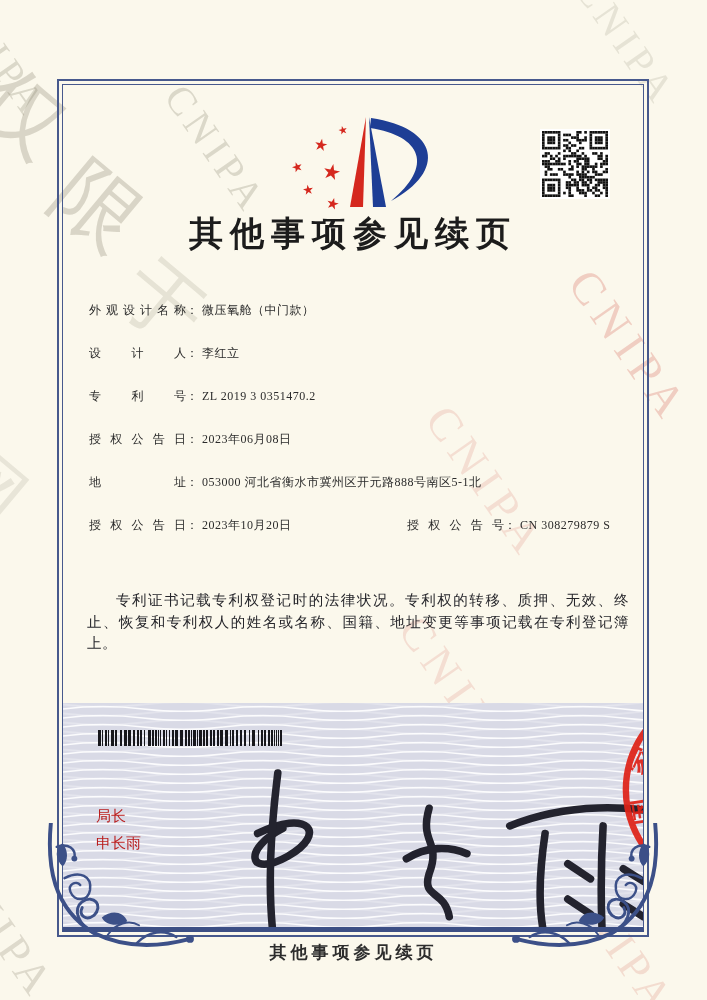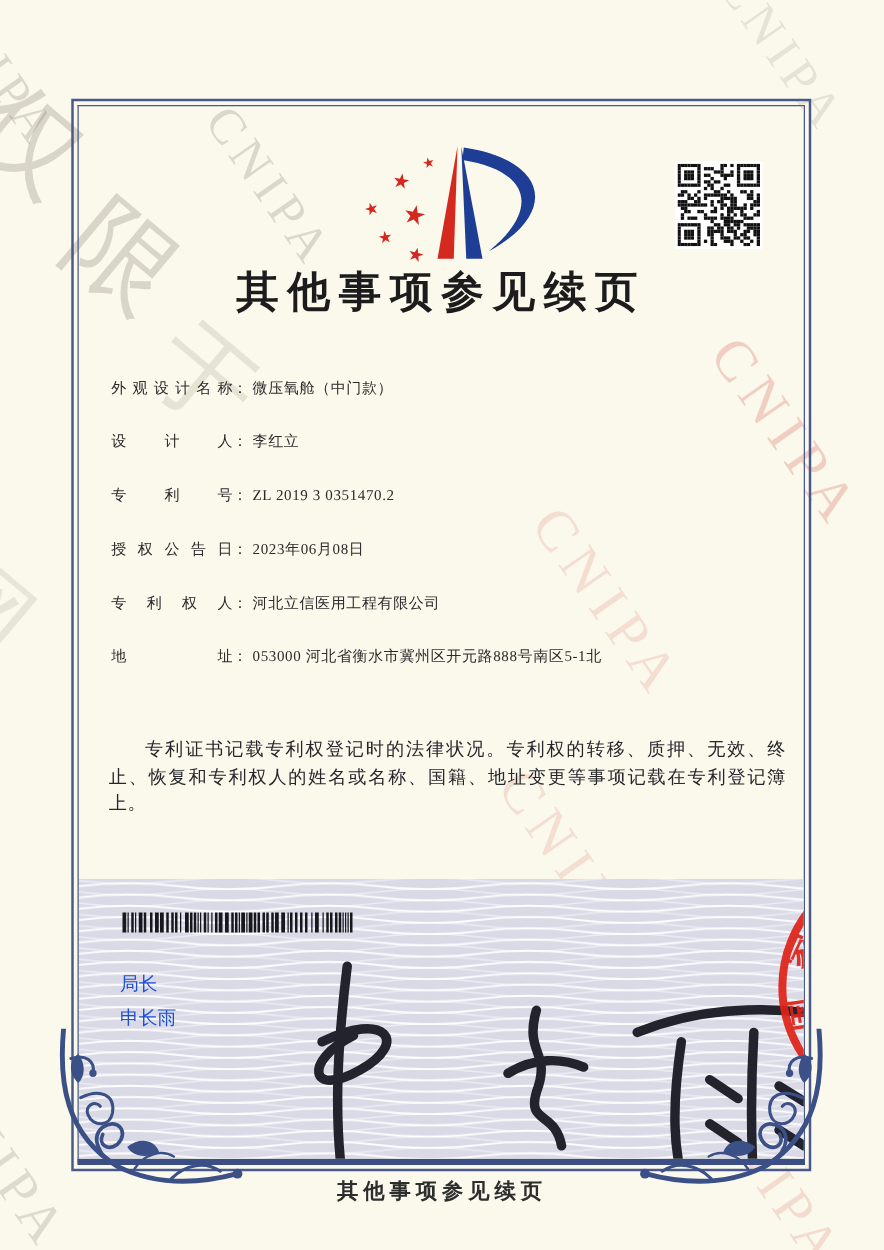--- a/index.html
+++ b/index.html
@@ -38,21 +38,21 @@
   .pair2{position:absolute;left:318px;top:0;}
 
   
   .paras{position:absolute;left:24px;top:505px;width:542px;font-size:14.5px;line-height:21.5px;
          color:#26262b;letter-spacing:.6px;text-align:justify;}
   .paras p{margin:0;text-indent:2em;}
 
   
   .barcode{position:absolute;left:35px;top:27px;width:190px;height:16px;}
   .barcode i{position:absolute;top:0;bottom:0;background:#17171c;}
-  .issuer{position:absolute;left:33px;top:72px;font-size:15px;line-height:27px;color:#1d4ed8;}
+  .issuer{position:absolute;left:33px;top:100px;font-size:15px;line-height:27px;color:#b91c1c;}
   .sig{position:absolute;left:124px;top:50px;width:232px;height:86px;}
   .seal{position:absolute;left:371px;top:-20px;width:200px;height:210px;}
   .pageno{position:absolute;left:0;right:0;bottom:9px;text-align:center;font-size:13px;letter-spacing:1px;color:#3c3c3c;}
 
   
   .fl{position:absolute;width:196px;height:128px;z-index:4;}
   .fl-left{left:-16px;bottom:-16px;}
   .fl-right{right:-16px;bottom:-16px;transform:scaleX(-1);}
 
   
@@ -543,24 +543,27 @@
       <div class="frow">
         <span class="flabel">设计人</span><span class="fcolon">：</span><span class="fvalue">李红立</span>
       </div>
       <div class="frow">
         <span class="flabel">专利号</span><span class="fcolon">：</span><span class="fvalue">ZL 2019 3 0351470.2</span>
       </div>
       <div class="frow">
         <span class="flabel">授权公告日</span><span class="fcolon">：</span><span class="fvalue">2023年06月08日</span>
       </div>
       <div class="frow">
-        <span class="flabel">专利权人</span><span class="fcolon">：</span><span class="fvalue">河北立信医用工程有限公司</span>
+        <span class="flabel">地址</span><span class="fcolon">：</span><span class="fvalue">053000 河北省衡水市冀州区开元路888号南区5-1北</span>
       </div>
       <div class="frow">
-        <span class="flabel">地址</span><span class="fcolon">：</span><span class="fvalue">053000 河北省衡水市冀州区开元路888号南区5-1北</span>
+        <span class="flabel">授权公告日</span><span class="fcolon">：</span><span class="fvalue">2023年10月20日</span>
+        <span class="pair2">
+          <span class="flabel">授权公告号</span><span class="fcolon">：</span><span class="fvalue">CN 308279879 S</span>
+        </span>
       </div>
     </div>
 
     <div class="paras">
       <p>专利证书记载专利权登记时的法律状况。专利权的转移、质押、无效、终止、恢复和专利权人的姓名或名称、国籍、地址变更等事项记载在专利登记簿上。</p>
     </div>
 
   </div>
 
   <svg class="fl fl-left" viewBox="0 0 200 130">

